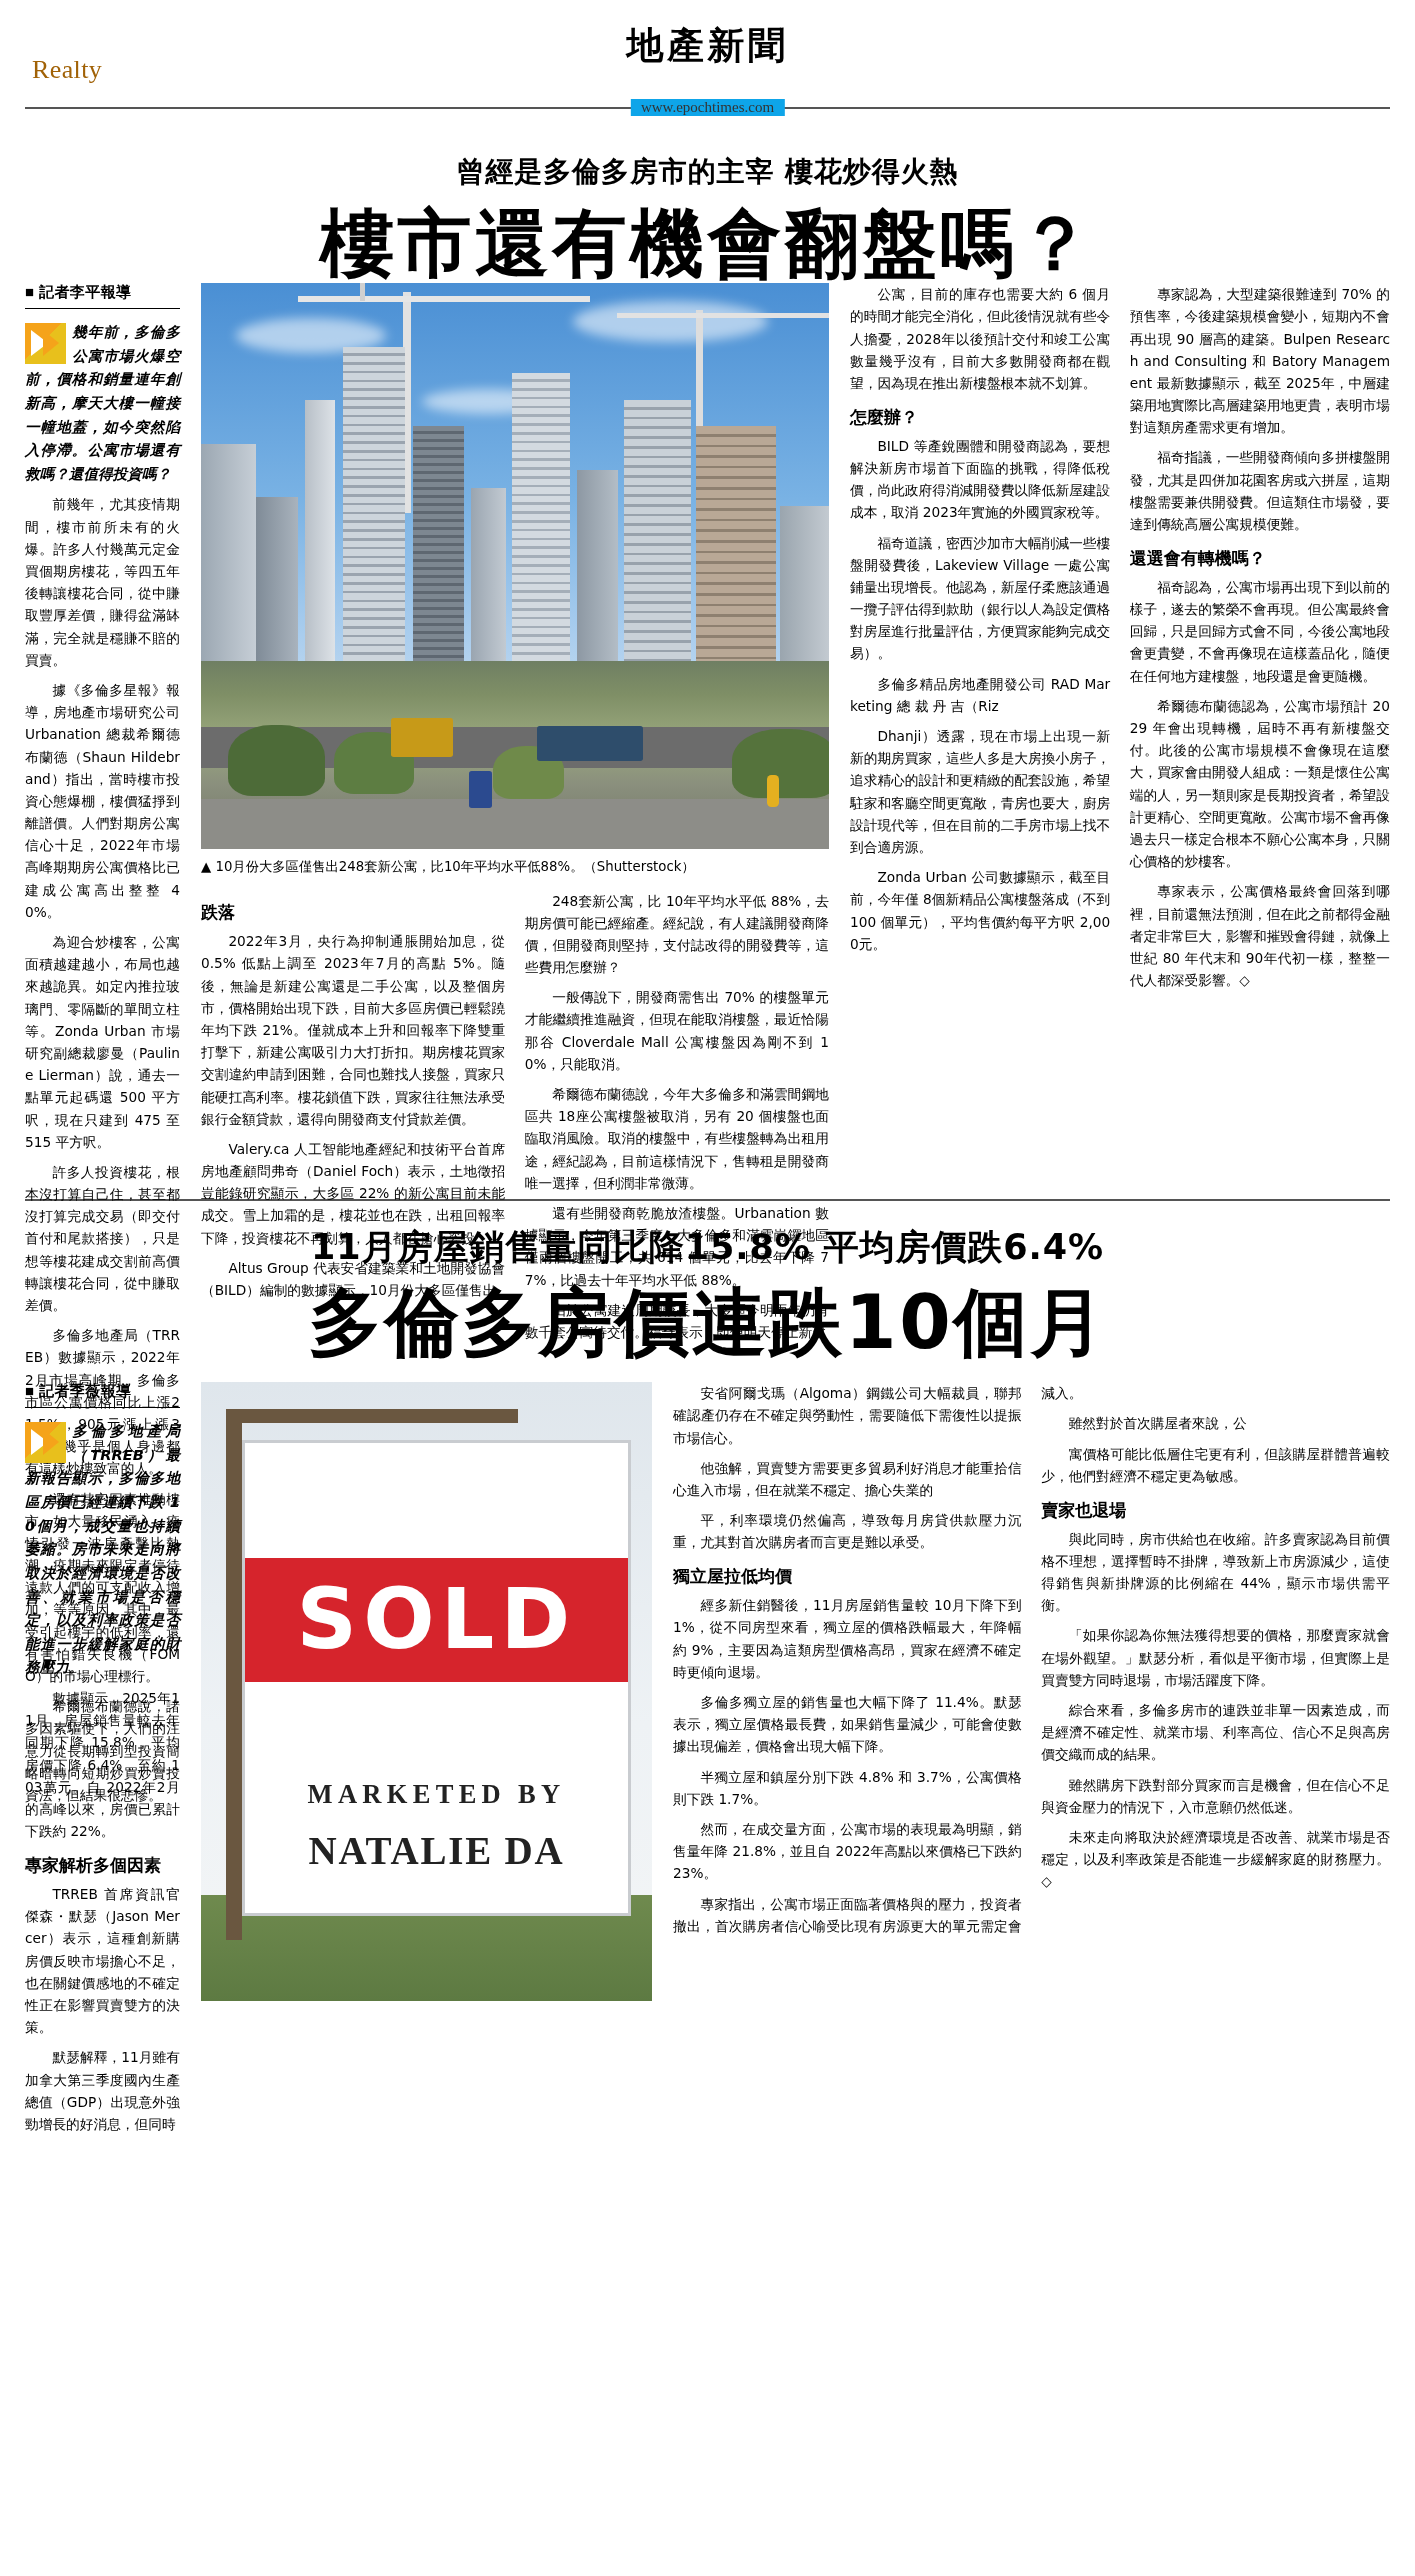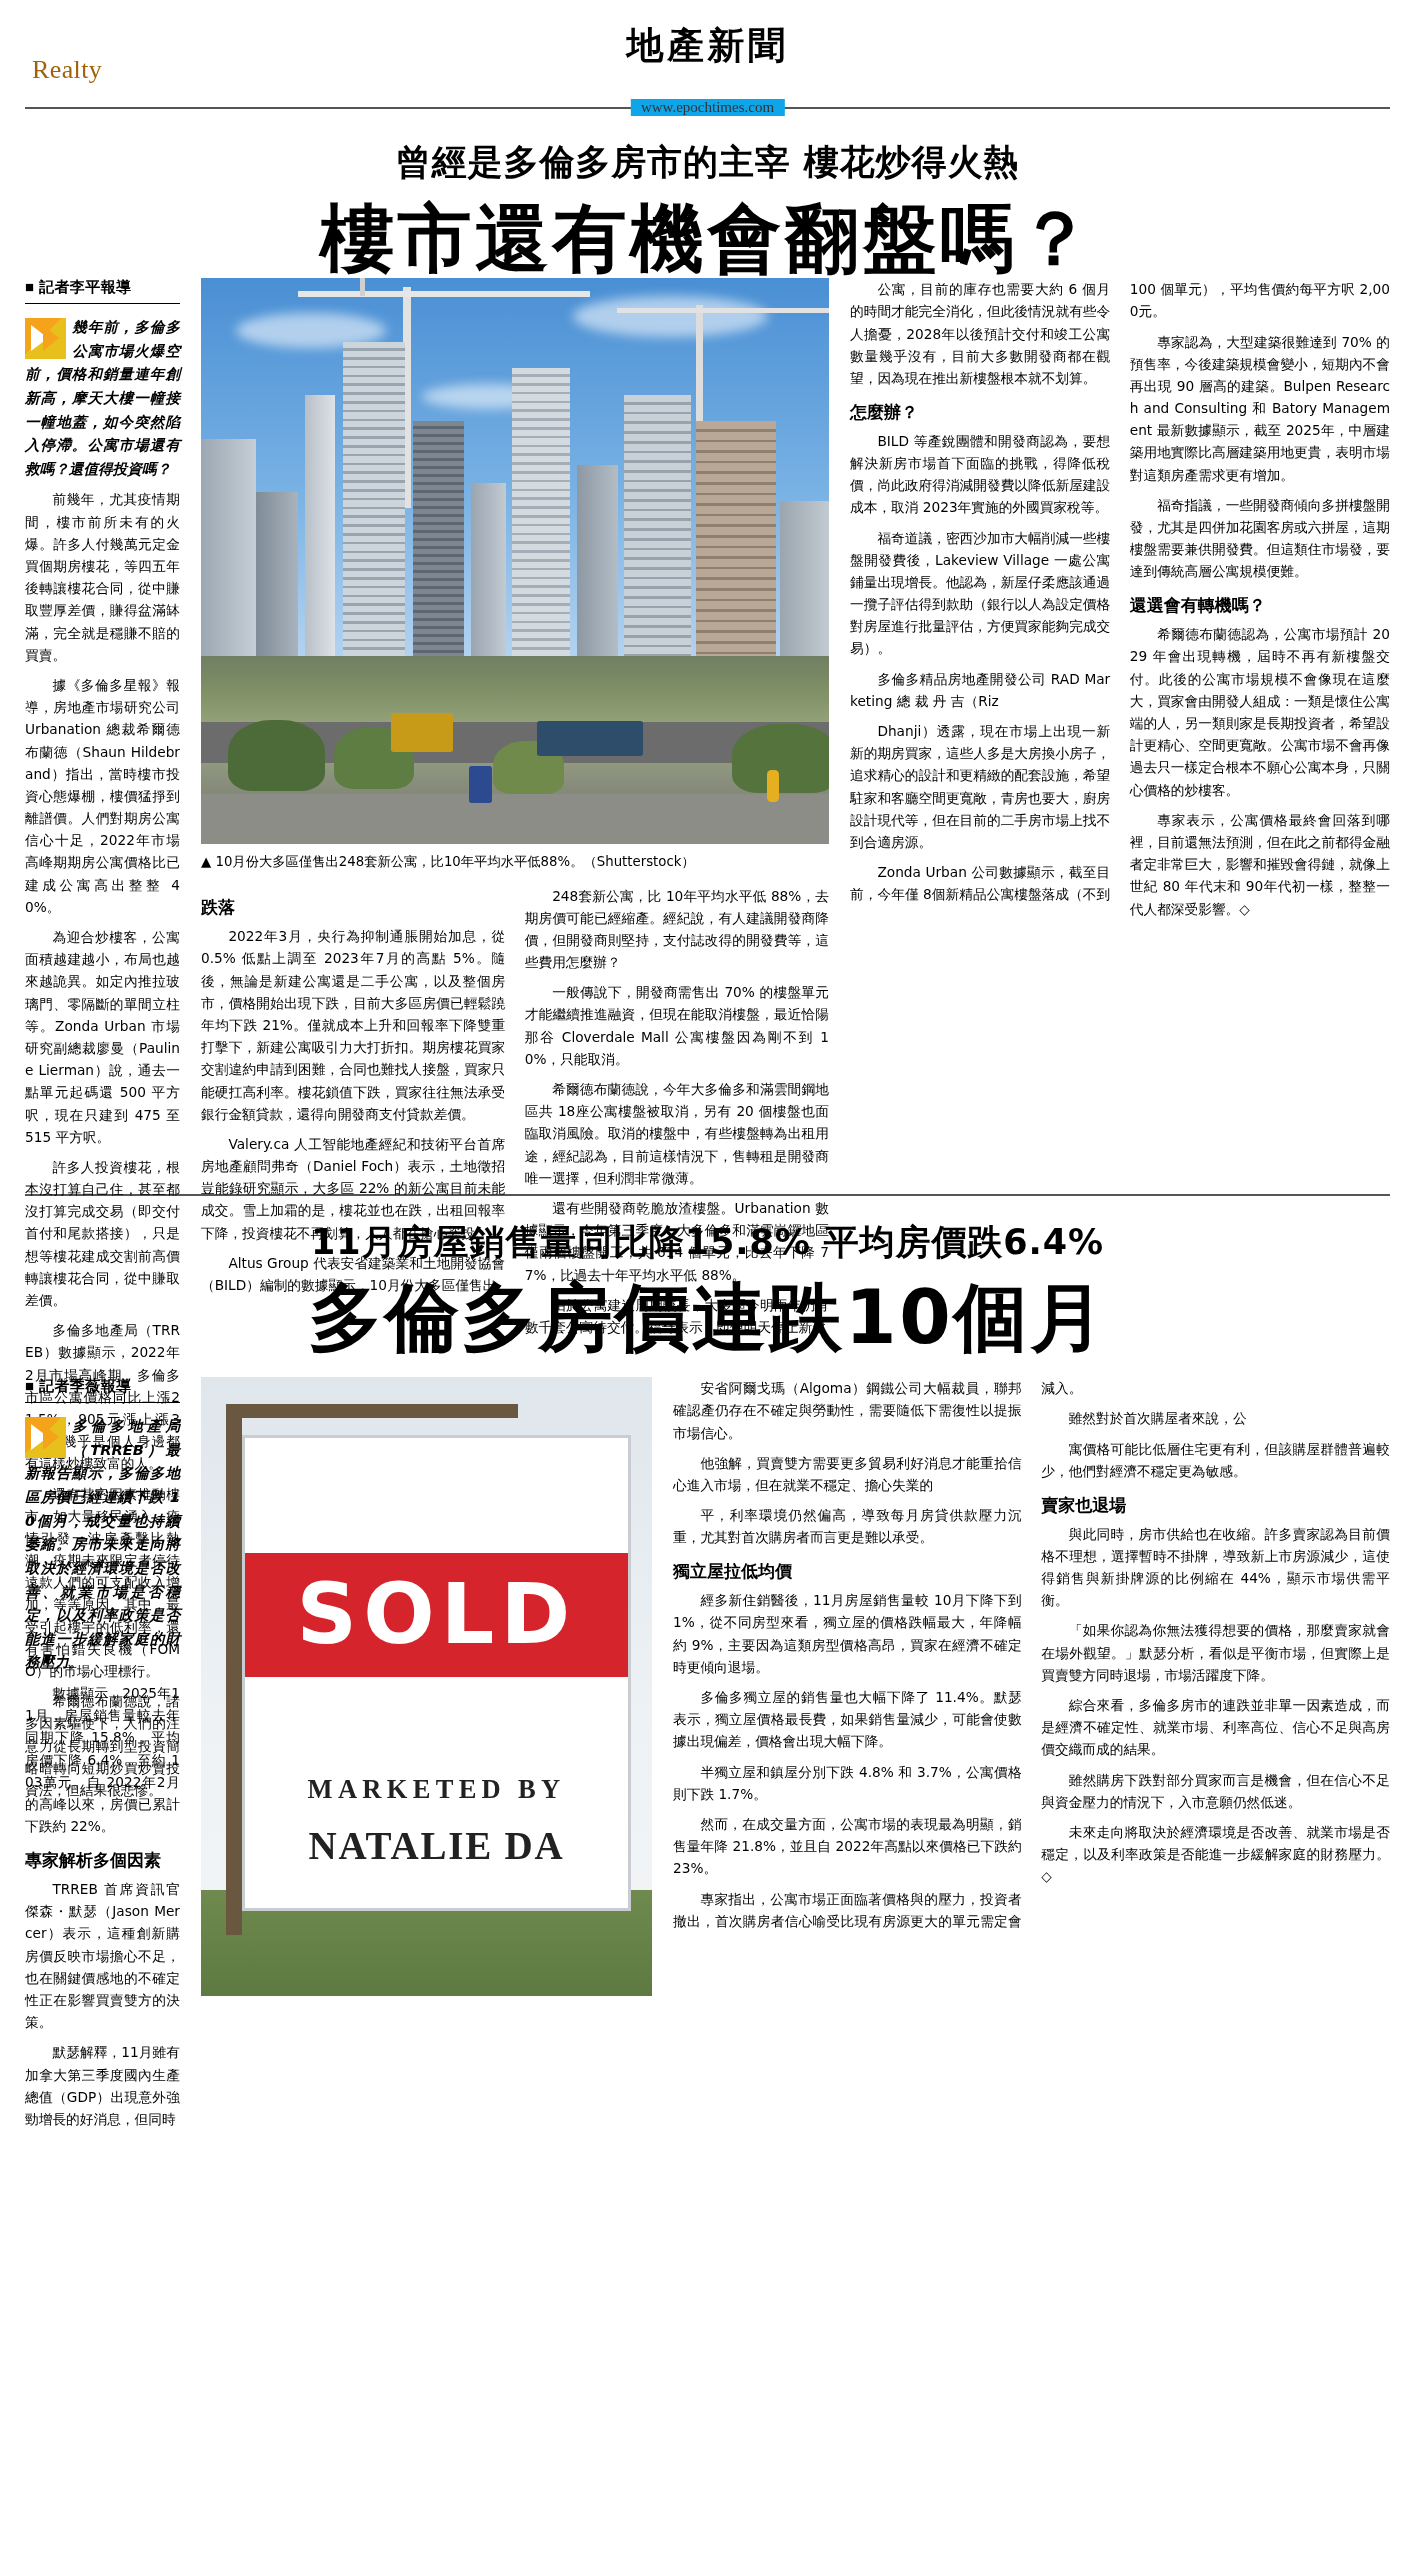--- a/index.html
+++ b/index.html
@@ -53,21 +53,21 @@
   .rule-url {
     position:absolute; left:50%; transform:translateX(-50%); top:0px;
     background:#0ea5e9; padding:0 10.6px;
     font-family:"Liberation Serif","DejaVu Serif",serif;
     font-size:15px; color:#333;
   }
 
   
   .sub-headline {
     text-align:center; font-weight:bold;
-    font-size:35px; letter-spacing:0.9px; margin-top:23px;
+    font-size:28px; letter-spacing:0.9px; margin-top:37px;
     font-family:"DejaVu Sans","Liberation Sans",sans-serif;
   }
   .main-headline {
     text-align:center; font-weight:bold;
     font-size:74px; letter-spacing:3.5px; margin-top:14px; line-height:1.05;
     font-family:"DejaVu Sans","Liberation Sans",sans-serif;
   }
 
   
   .art1 {
@@ -276,20 +276,21 @@
         <p class="body">公寓，目前的庫存也需要大約 6 個月的時間才能完全消化，但此後情況就有些令人擔憂，2028年以後預計交付和竣工公寓數量幾乎沒有，目前大多數開發商都在觀望，因為現在推出新樓盤根本就不划算。</p>
         <h4 class="sec">怎麼辦？</h4>
         <p class="body">BILD 等產銳團體和開發商認為，要想解決新房市場首下面臨的挑戰，得降低稅價，尚此政府得消減開發費以降低新屋建設成本，取消 2023年實施的外國買家稅等。</p>
         <p class="body">福奇道議，密西沙加市大幅削減一些樓盤開發費後，Lakeview Village 一處公寓鋪量出現增長。他認為，新屋仔柔應該通過一攬子評估得到款助（銀行以人為設定價格對房屋進行批量評估，方便買家能夠完成交易）。</p>
         <p class="body">多倫多精品房地產開發公司 RAD Marketing 總 裁 丹 吉（Riz</p>
         <p class="body">Dhanji）透露，現在市場上出現一新新的期房買家，這些人多是大房換小房子，追求精心的設計和更精緻的配套設施，希望駐家和客廳空間更寬敞，青房也要大，廚房設計現代等，但在目前的二手房市場上找不到合適房源。</p>
         <p class="body">Zonda Urban 公司數據顯示，截至目前，今年僅 8個新精品公寓樓盤落成（不到 100 個單元），平均售價約每平方呎 2,000元。</p>
         <p class="body">專家認為，大型建築很難達到 70% 的預售率，今後建築規模會變小，短期內不會再出現 90 層高的建築。Bulpen Research and Consulting 和 Batory Management 最新數據顯示，截至 2025年，中層建築用地實際比高層建築用地更貴，表明市場對這類房產需求更有增加。</p>
         <p class="body">福奇指議，一些開發商傾向多拼樓盤開發，尤其是四併加花園客房或六拼屋，這期樓盤需要兼供開發費。但這類住市場發，要達到傳統高層公寓規模便難。</p>
         <h4 class="sec">還選會有轉機嗎？</h4>
+        <p class="body">福奇認為，公寓市場再出現下到以前的樣子，遂去的繁榮不會再現。但公寓最終會回歸，只是回歸方式會不同，今後公寓地段會更貴變，不會再像現在這樣蓋品化，隨便在任何地方建樓盤，地段還是會更隨機。</p>
         <p class="body">希爾德布蘭德認為，公寓市場預計 2029 年會出現轉機，屆時不再有新樓盤交付。此後的公寓市場規模不會像現在這麼大，買家會由開發人組成：一類是懷住公寓端的人，另一類則家是長期投資者，希望設計更精心、空間更寬敞。公寓市場不會再像過去只一樣定合根本不願心公寓本身，只關心價格的炒樓客。</p>
         <p class="body">專家表示，公寓價格最終會回落到哪裡，目前還無法預測，但在此之前都得金融者定非常巨大，影響和摧毀會得鏈，就像上世紀 80 年代末和 90年代初一樣，整整一代人都深受影響。◇</p>
       </div>
     </div>
   </div>
 
   <div class="big-sep"></div>
 
   <div class="sub-headline2">11月房屋銷售量同比降15.8% 平均房價跌6.4%</div>
   <div class="main-headline2">多倫多房價連跌10個月</div>

